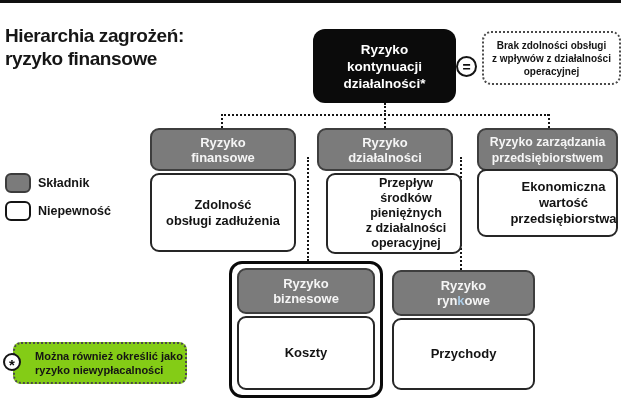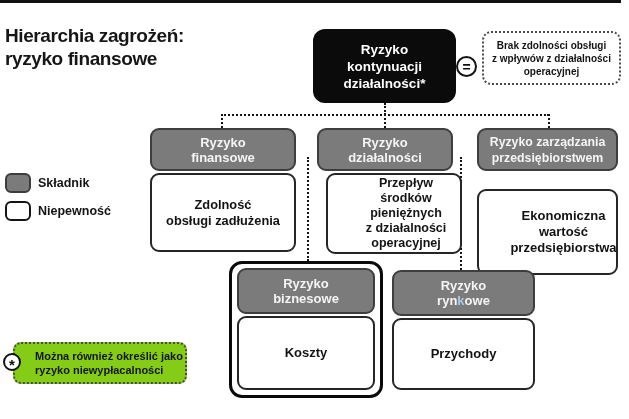--- a/index.html
+++ b/index.html
@@ -99,21 +99,21 @@
 
   <div class="abs hdr ml" style="left:317px;top:128px;width:136px;height:43px;">Ryzyko
 działalności</div>
   <div class="abs bdy small ml" style="left:326px;top:173px;width:136px;height:81px;padding-left:24px;">Przepływ środków
 pieniężnych
 z działalności
 operacyjnej</div>
 
   <div class="abs hdr small ml" style="left:477px;top:128px;width:141px;height:43px;">Ryzyko zarządzania
 przedsiębiorstwem</div>
-  <div class="abs bdy ml" style="left:477px;top:189px;width:141px;height:86px;padding-left:32px;">Ekonomiczna
+  <div class="abs bdy ml" style="left:477px;top:169px;width:141px;height:68px;padding-left:32px;">Ekonomiczna
 wartość
 przedsiębiorstwa</div>
 
   <div class="abs emph" style="left:229px;top:261px;width:154px;height:137px;"></div>
   <div class="abs hdr ml" style="left:237px;top:268px;width:138px;height:46px;">Ryzyko
 biznesowe</div>
   <div class="abs bdy" style="left:237px;top:316px;width:138px;height:74px;">Koszty</div>
 
   <div class="abs hdr" style="left:392px;top:270px;width:143px;height:46px;">
     <span>

